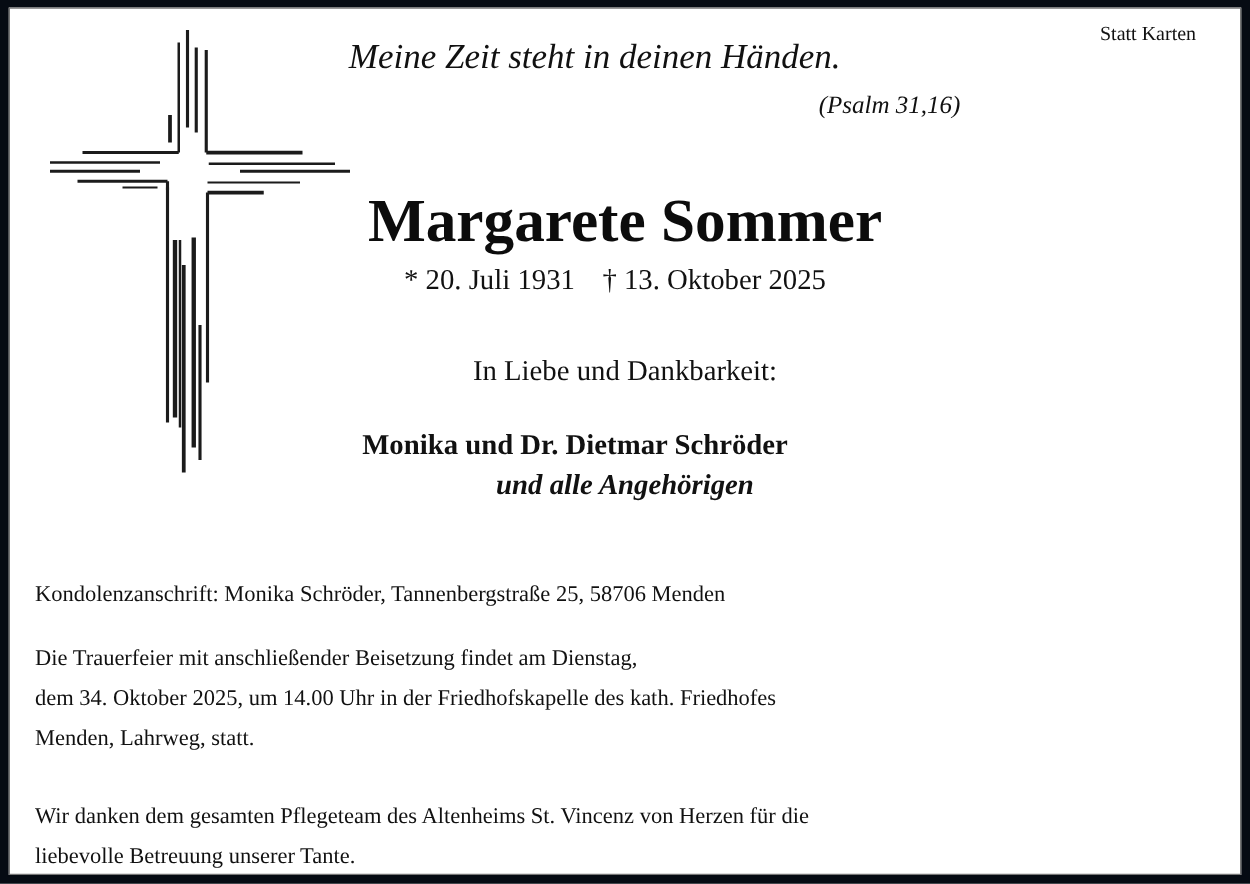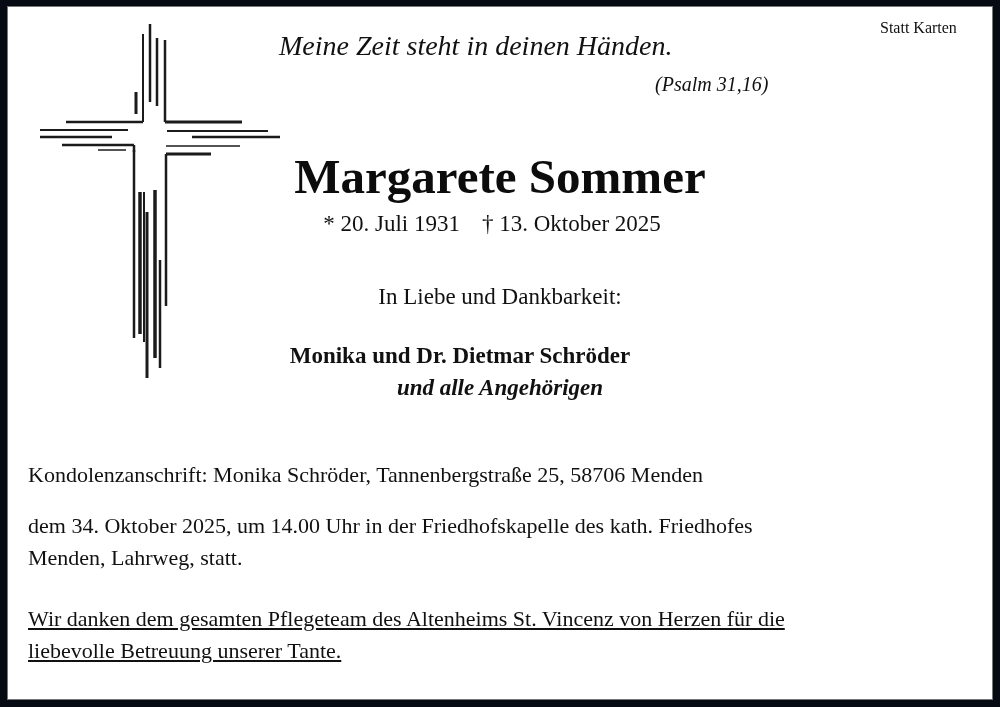--- a/index.html
+++ b/index.html
@@ -25,24 +25,24 @@
     .abs { position: absolute; white-space: nowrap; }
     .statt { left: 880px; top: 19px; font-size: 16px; color: #111; }
     .verse { left: 279px; top: 30px; font-size: 28px; font-style: italic; color: #111; }
     .psalm { left: 655px; top: 73px; font-size: 20px; font-style: italic; color: #111; }
     .name { left: 0; width: 1000px; text-align: center; top: 148px; font-size: 49px; font-weight: bold; color: #0c0c0c; }
     .dates { left: 0; width: 984px; text-align: center; top: 211px; font-size: 23px; color: #111; }
     .dates .gap { display: inline-block; width: 22px; }
     .thanks { left: 0; width: 1000px; text-align: center; top: 284px; font-size: 23px; color: #111; }
     .family1 { left: 0; width: 920px; text-align: center; top: 343px; font-size: 23px; font-weight: bold; color: #111; }
     .family2 { left: 0; width: 1000px; text-align: center; top: 375px; font-size: 23px; font-weight: bold; color: #111; font-style: italic; }
-    .para { left: 28px; font-size: 22px; color: #111; line-height: 32px; }
+    .para { left: 28px; font-size: 18px; color: #111; line-height: 32px; }
     .p1 { top: 459px; }
     .p2 { top: 510px; }
-    .p3 { top: 603px; text-decoration: underline; }
+    .p3 { top: 636px; }
     .cross { position: absolute; left: 36px; top: 22px; width: 250px; height: 362px; }
   </style>
 </head>
 <body>
 
 <div class="frame"></div>
 <div class="card"></div>
 
 <svg class="cross" viewBox="0 0 250 362" xmlns="http://www.w3.org/2000/svg">
   <g stroke="#1b1b1b" stroke-linecap="butt" fill="none">
@@ -86,20 +86,21 @@
   <span>* 20. Juli 1931</span><span class="gap"></span><span>† 13. Oktober 2025</span>
 </div>
 
 <div class="abs thanks">In Liebe und Dankbarkeit:</div>
 <div class="abs family1">Monika und Dr. Dietmar Schröder</div>
 <div class="abs family2">und alle Angehörigen</div>
 
 <div class="abs para p1">Kondolenzanschrift: Monika Schröder, Tannenbergstraße 25, 58706 Menden</div>
 
 <div class="abs para p2">
+  <div>Die Trauerfeier mit anschließender Beisetzung findet am Dienstag,</div>
   <div>dem 34. Oktober 2025, um 14.00 Uhr in der Friedhofskapelle des kath. Friedhofes</div>
   <div>Menden, Lahrweg, statt.</div>
 </div>
 
 <div class="abs para p3">
   <div>Wir danken dem gesamten Pflegeteam des Altenheims St. Vincenz von Herzen für die</div>
   <div>liebevolle Betreuung unserer Tante.</div>
 </div>
 
 </body></html>

